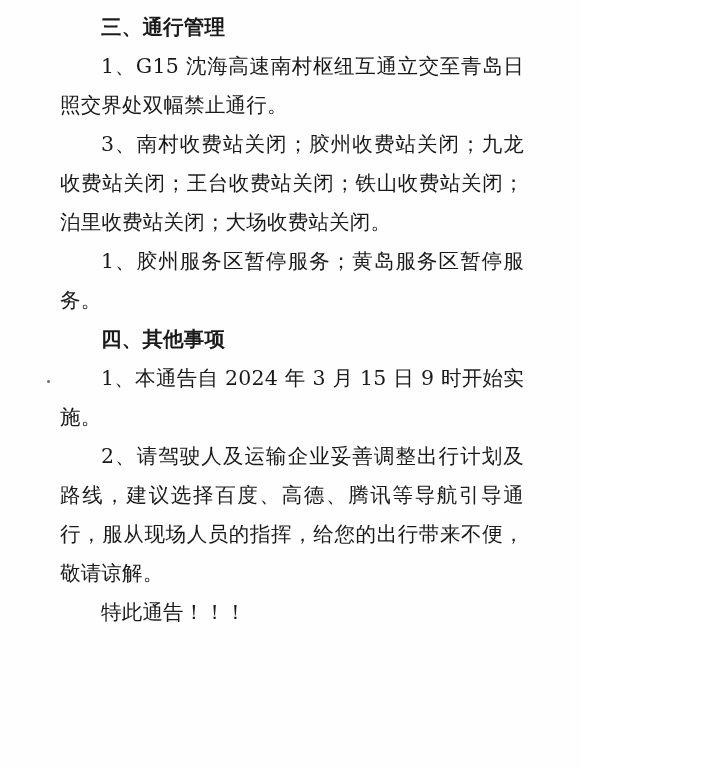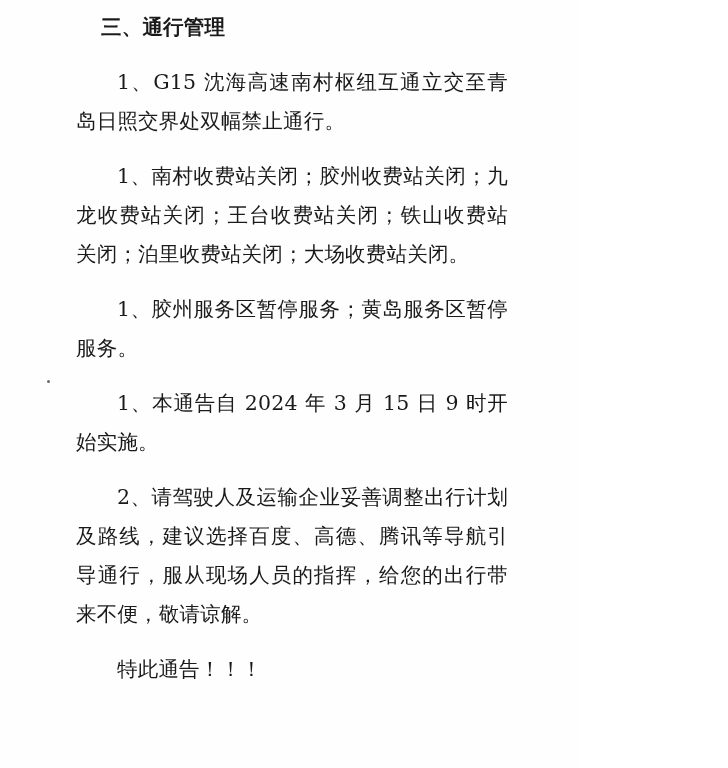--- a/index.html
+++ b/index.html
@@ -30,21 +30,21 @@
     text-justify: inter-ideograph;
   }
   .heading {
     font-weight: bold;
     text-indent: 2em;
     margin: 0;
     line-height: 39px;
     font-size: 20.5px;
   }
   .para {
-    margin: 16px;
+    margin: 0;
     text-indent: 2em;
     line-height: 39px;
   }
   .dot-mark {
     position: absolute;
     left: 47px;
     top: 380px;
     width: 3px;
     height: 3px;
     background: #6b6b6b;
@@ -54,25 +54,26 @@
 </head>
 <body>
 
 <div class="page">
   <div class="doc-body">
 
     <p class="heading">三、通行管理</p>
 
     <p class="para">1、G15 沈海高速南村枢纽互通立交至青岛日照交界处双幅禁止通行。</p>
 
-    <p class="para">1、南村收费站关闭；胶州收费站关闭；九龙收费站关闭；王台收费站关闭；铁山收费站关闭；泊里收费站关闭；大场收费站关闭。</p>
+    <p class="para">3、南村收费站关闭；胶州收费站关闭；九龙收费站关闭；王台收费站关闭；铁山收费站关闭；泊里收费站关闭；大场收费站关闭。</p>
 
 
     <p class="para">1、胶州服务区暂停服务；黄岛服务区暂停服务。</p>
 
+    <p class="heading">四、其他事项</p>
 
     <p class="para">1、本通告自 2024 年 3 月 15 日 9 时开始实施。</p>
 
     <p class="para">2、请驾驶人及运输企业妥善调整出行计划及路线，建议选择百度、高德、腾讯等导航引导通行，服从现场人员的指挥，给您的出行带来不便，敬请谅解。</p>
 
     <p class="para">特此通告！！！</p>
 
   </div>
   <span class="dot-mark"></span>
 </div>

